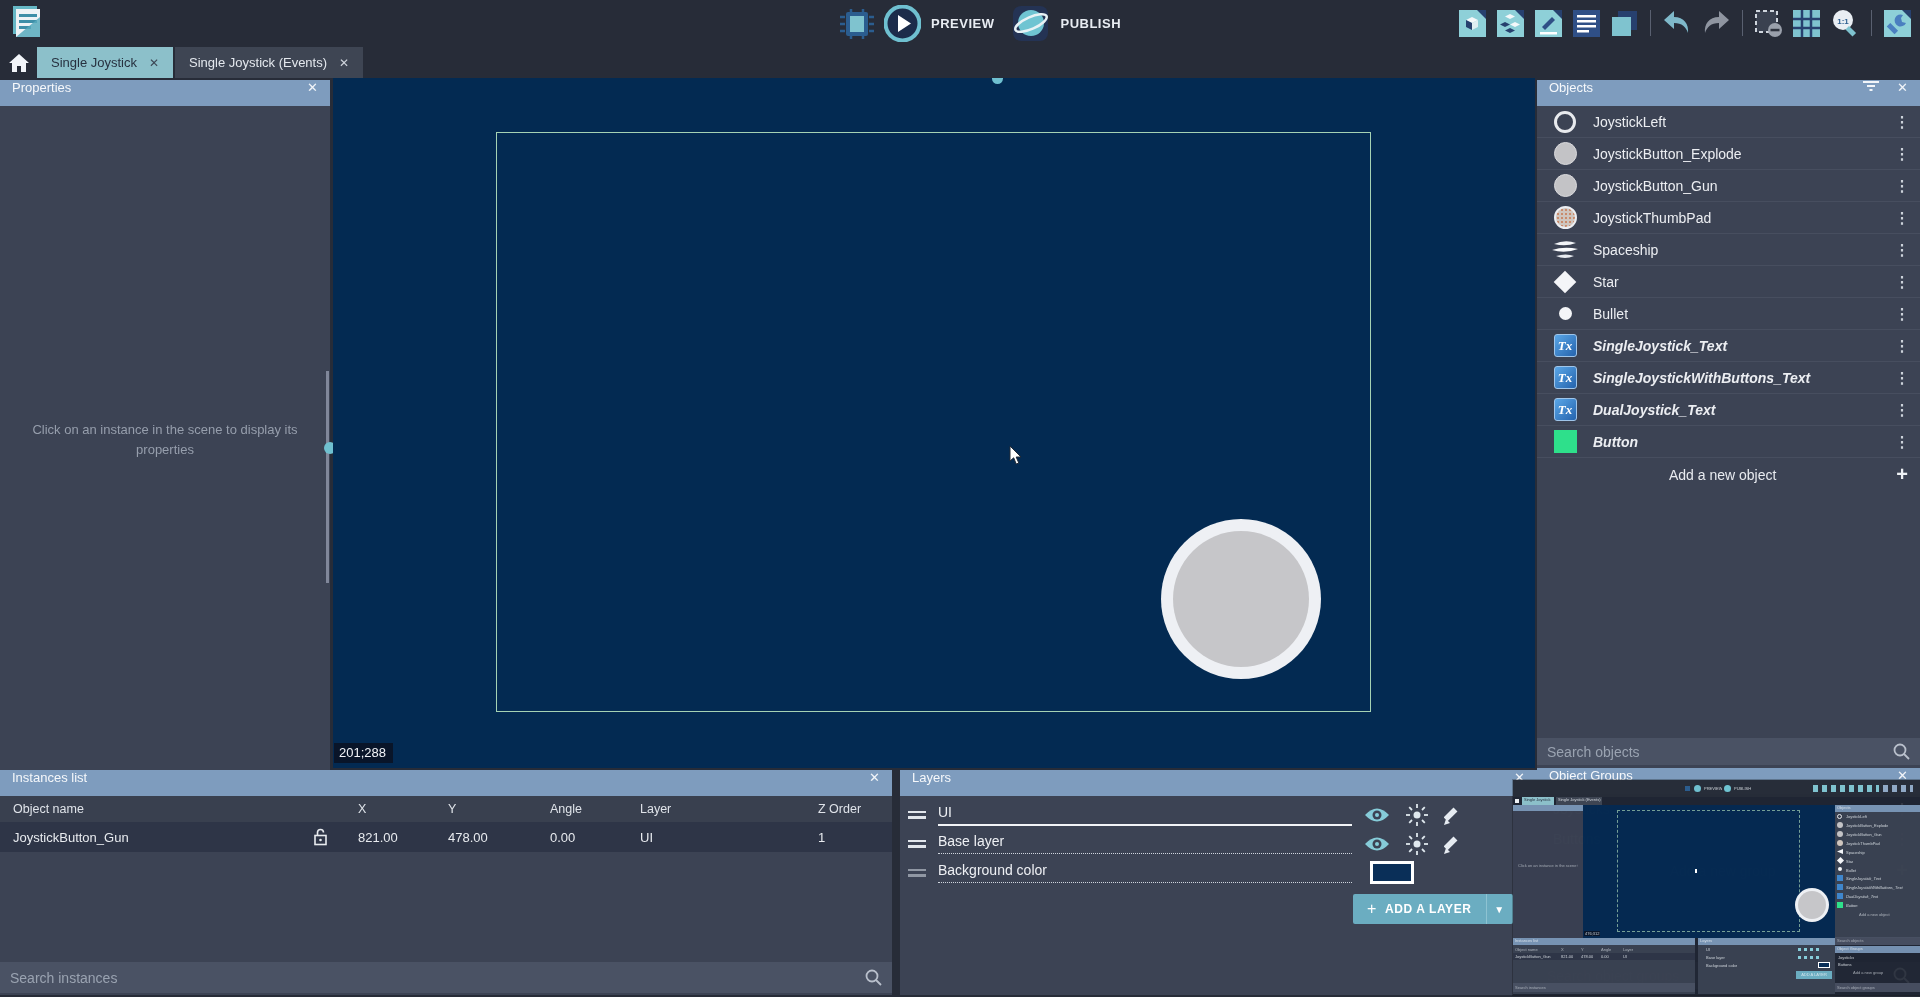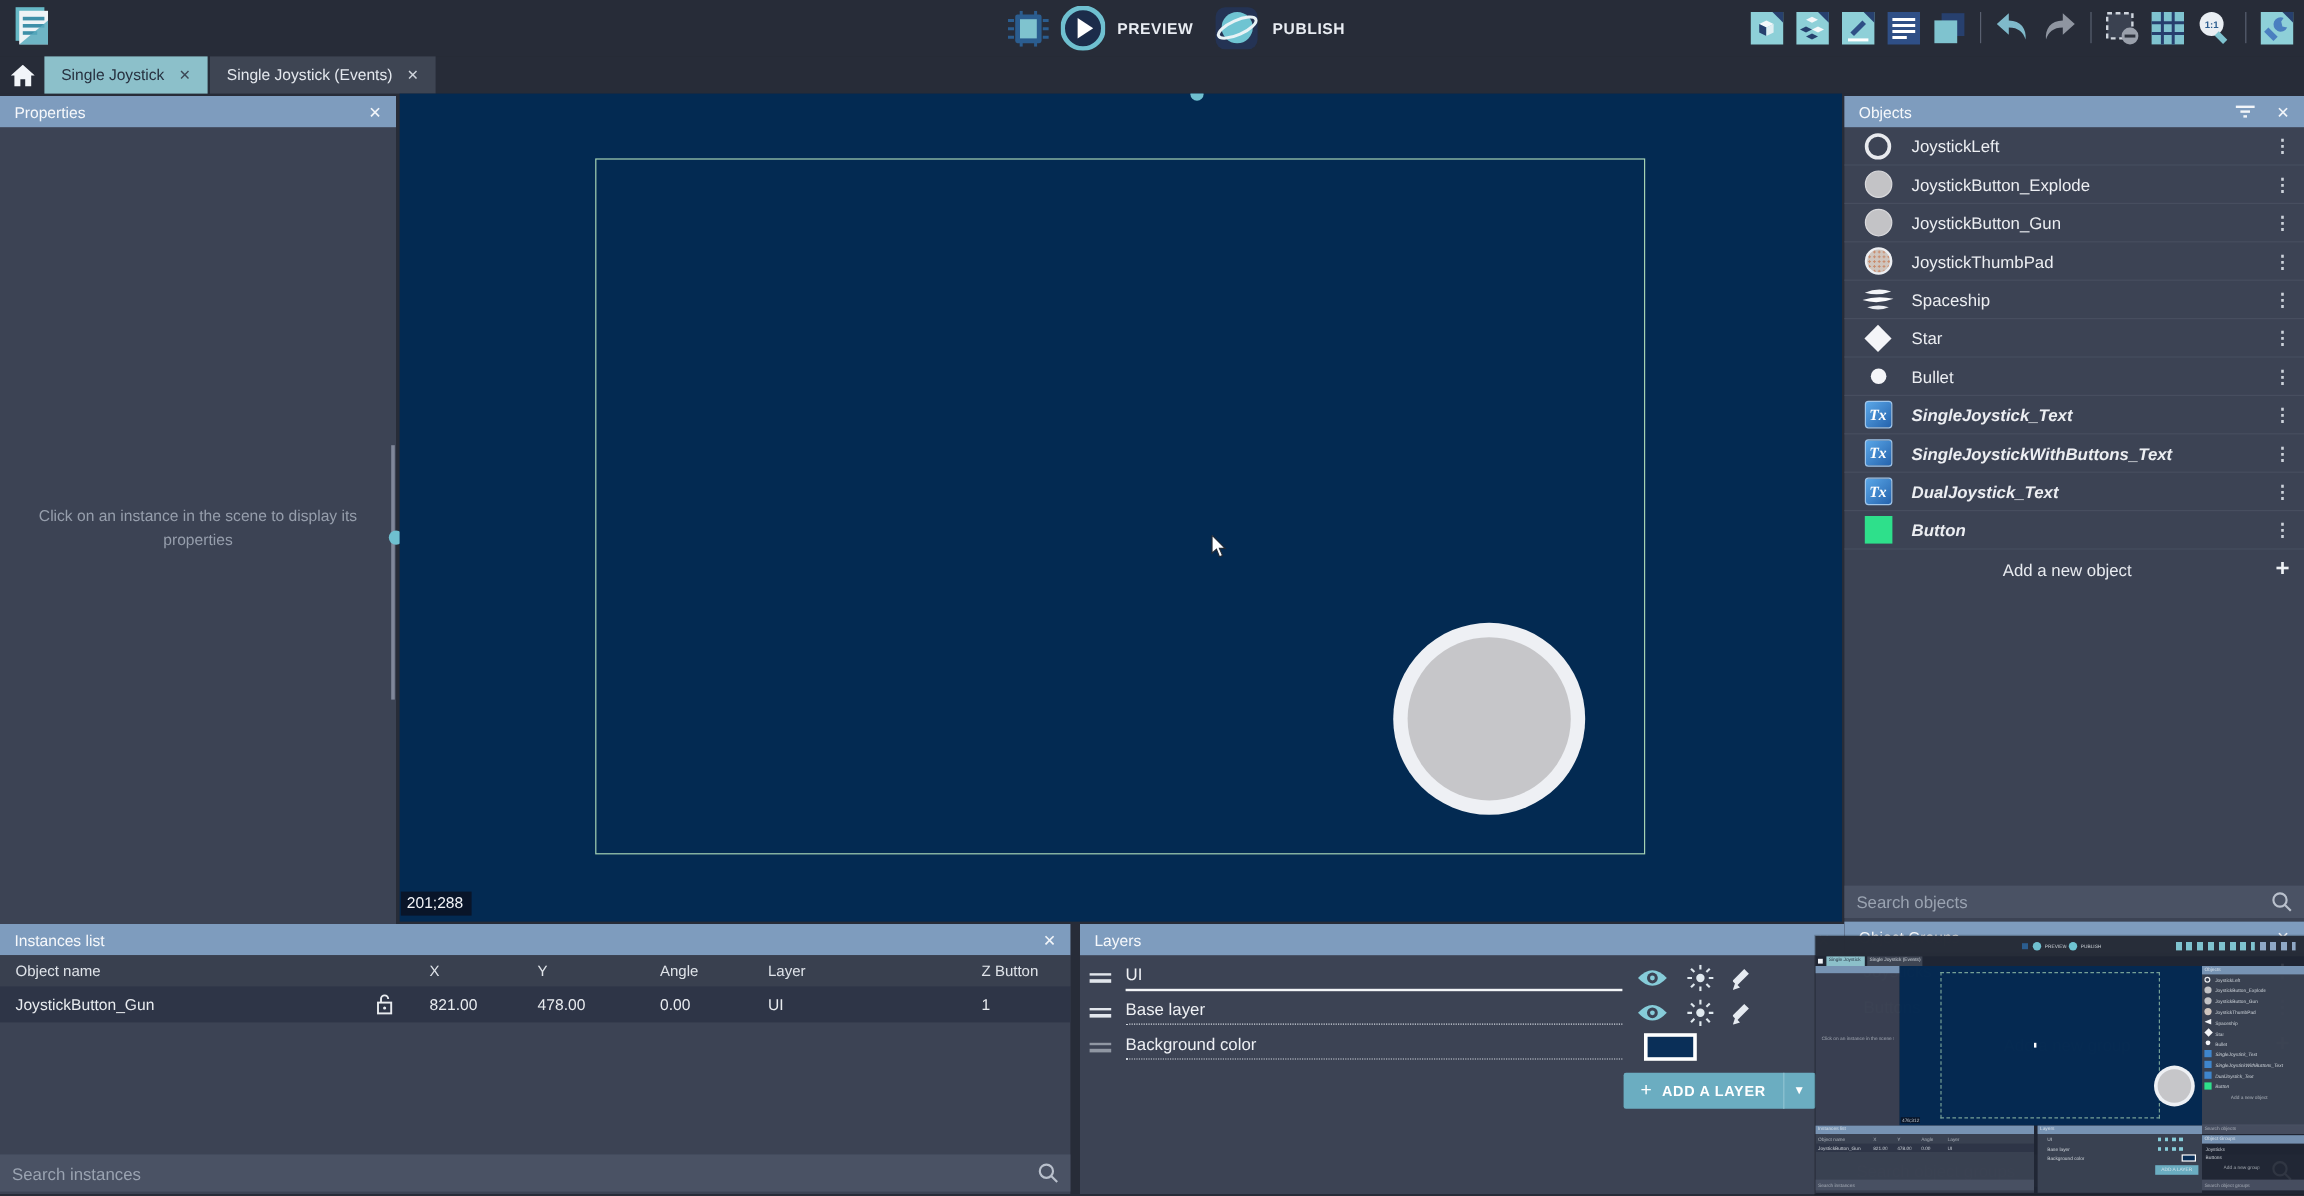--- a/index.html
+++ b/index.html
@@ -20,21 +20,21 @@
   .home-tab { width:37px; height:31px; display:flex; align-items:center; justify-content:center; }
   .tab { height:31px; display:flex; align-items:center; gap:12px; padding:0 14px; font-size:13px; }
   .tab.active { background:#8cc0ca; color:#273140; }
   .tab.inactive { background:#3e4553; color:#e4e8ee; margin-left:2px; }
   .tab .x { font-size:12px; }
   .tab.active .x { color:#3c4856; }
   .tab.inactive .x { color:#cfd4dc; }
 
   
   .panel { background:#3c4354; }
-  .panel-header { height:26px; background:#7e9cbe; display:flex; align-items:center; padding:0 12px; font-size:13px; color:#f6f8fb; }
+  .panel-header { height:26px; background:#7e9cbe; display:flex; align-items:flex-start; padding:0 12px; font-size:13px; color:#f6f8fb; }
   .panel-header .spacer { flex:1; }
   .close-x { color:#f2f5f9; font-size:13px; cursor:default; }
 
   
   .props { left:0; top:80px; width:330px; height:690px; }
   .props-hint { position:absolute; top:340px; left:15px; width:300px; text-align:center; font-size:13px; line-height:20px; color:#969eac; }
   .props-scrollbar { position:absolute; right:1px; top:291px; width:3px; height:212px; background:#80879a; }
   .props-resize-dot { position:absolute; right:-6px; top:362px; width:12px; height:12px; border-radius:50%; background:#6fc0d0; }
 
   
@@ -404,21 +404,21 @@
     <span>Instances list</span>
     <span class="spacer"></span>
     <span class="close-x">✕</span>
   </div>
   <div class="inst-cols">
     <span class="col-objname">Object name</span>
     <span class="col-x">X</span>
     <span class="col-y">Y</span>
     <span class="col-angle">Angle</span>
     <span class="col-layer">Layer</span>
-    <span class="col-z">Z Button</span>
+    <span class="col-z">Z Order</span>
   </div>
   <div class="inst-row">
     <span class="col-objname">JoystickButton_Gun</span>
     <svg class="col-lock" width="15" height="18" viewBox="0 0 15 18">
       <rect x="2" y="7.5" width="11" height="9" fill="none" stroke="#e8ebef" stroke-width="1.6"></rect>
       <path d="M4.5 7 V4.5 a3 3 0 0 1 6 0" fill="none" stroke="#e8ebef" stroke-width="1.6"></path>
       <circle cx="7.5" cy="12" r="1.3" fill="#e8ebef"></circle>
     </svg>
     <span class="col-x">821.00</span>
     <span class="col-y">478.00</span>

